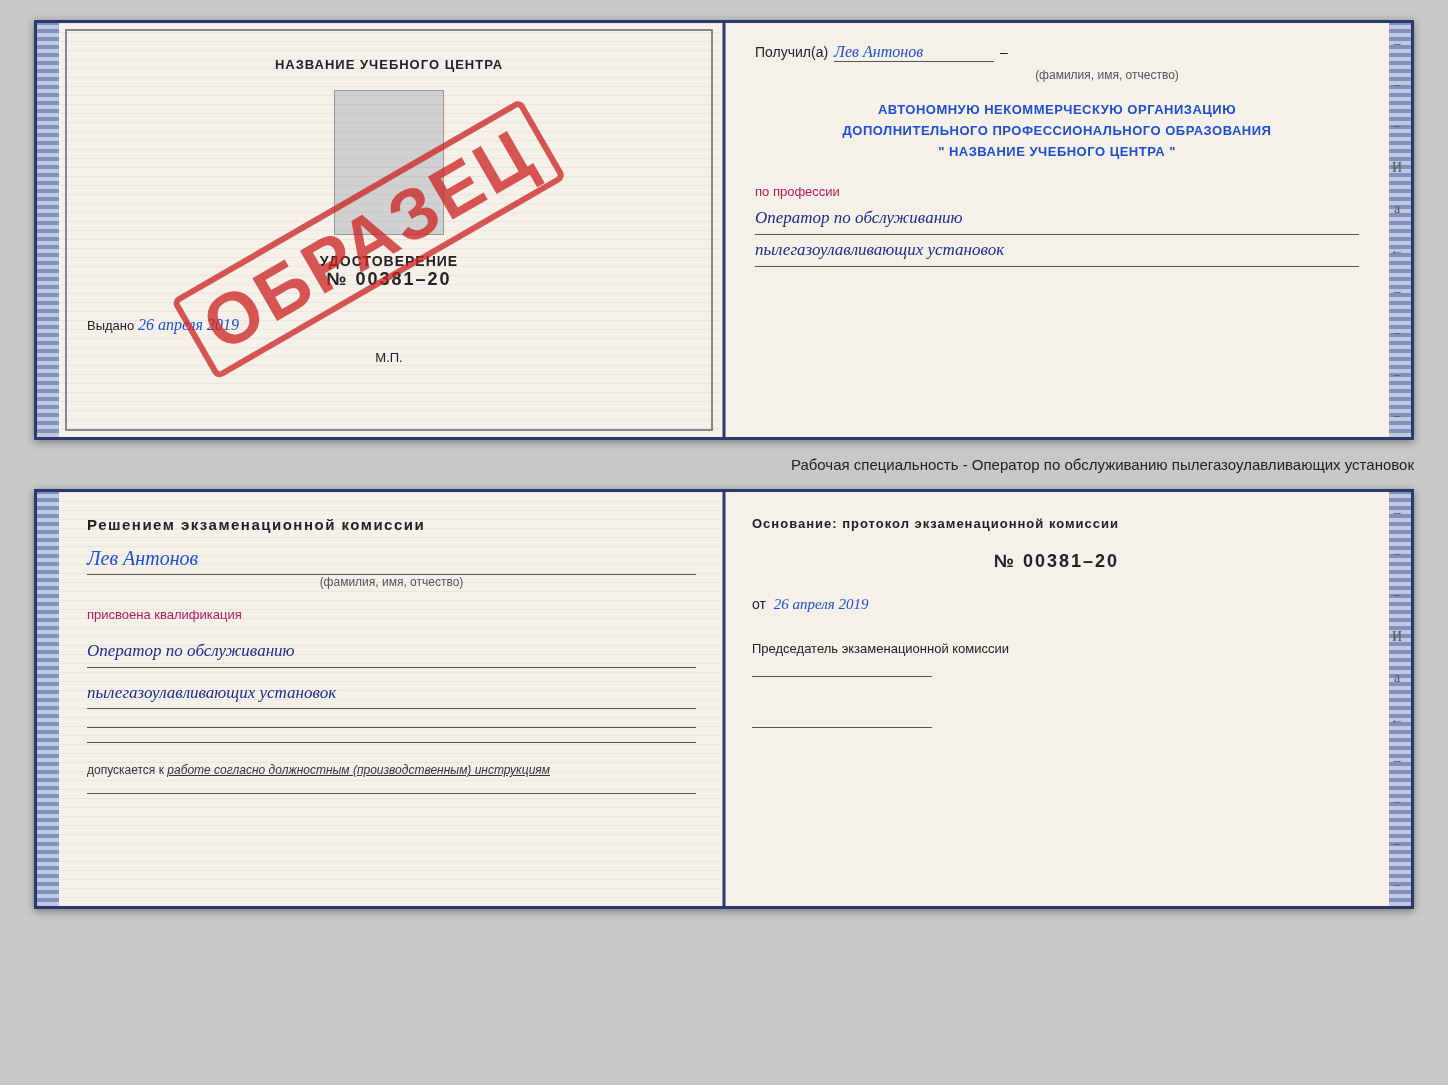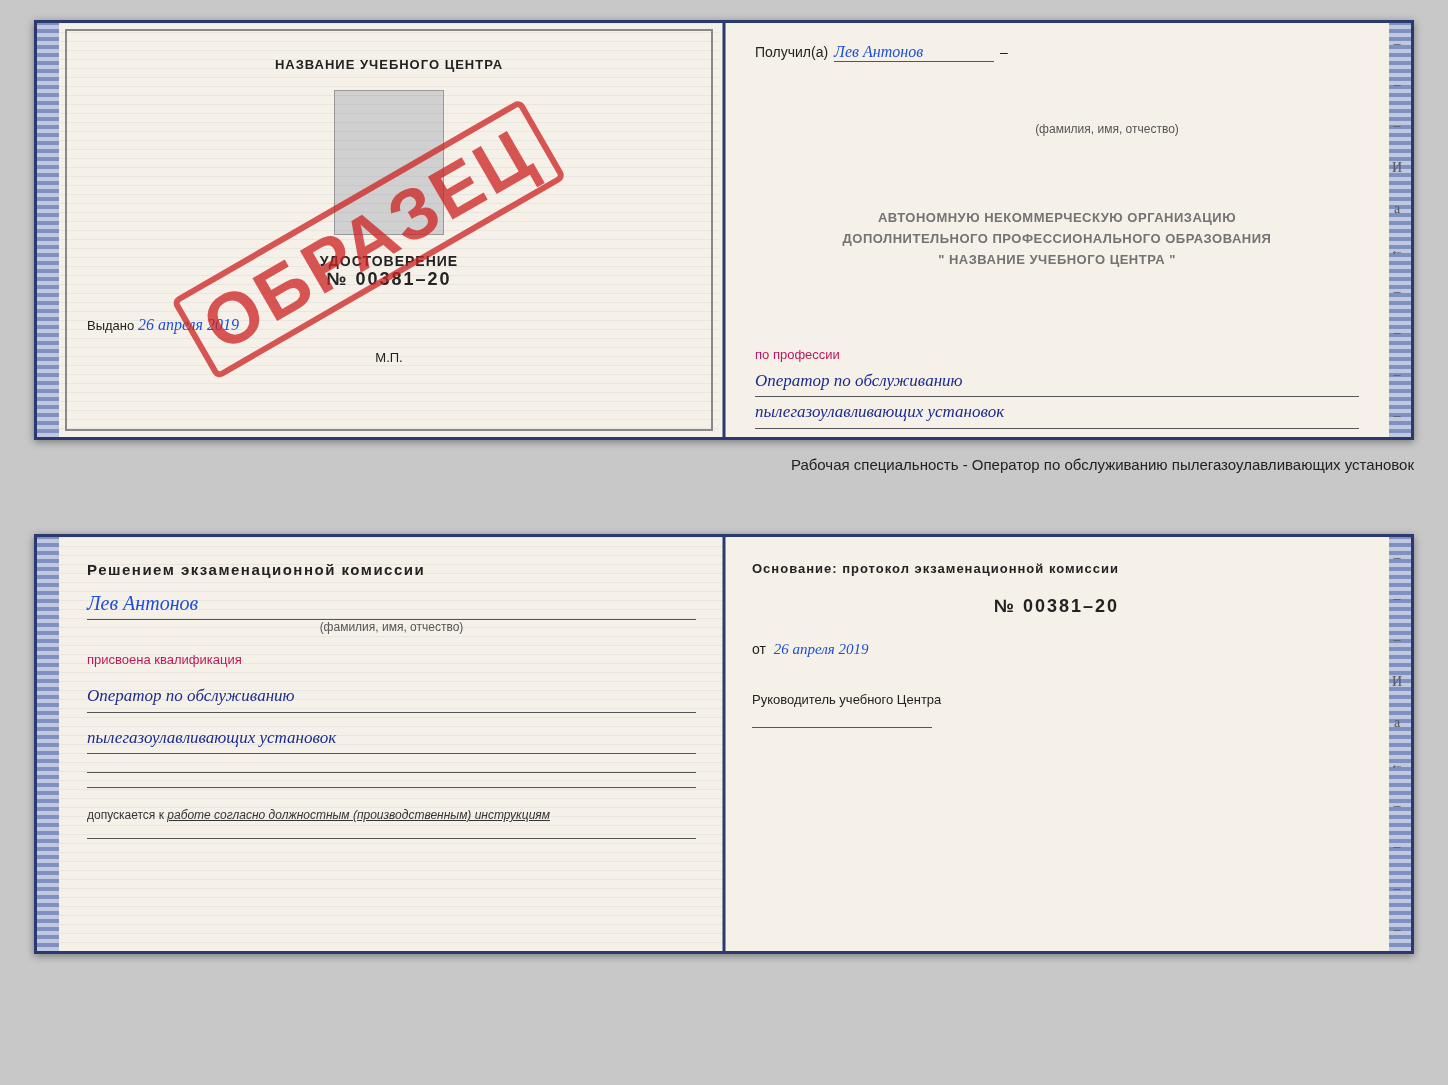--- a/index.html
+++ b/index.html
@@ -157,21 +157,20 @@
       z-index: 10;
       line-height: 1;
     }
 
     
     .cert-right {
       display: flex;
       flex-direction: column;
       gap: 14px;
       padding: 20px 30px 8px 36px;
-      justify-content: space-between;
     }
 
     .right-row {
       display: flex;
       align-items: baseline;
       gap: 6px;
       font-size: 14px;
       font-family: Arial, sans-serif;
       color: #222;
       flex-wrap: wrap;
@@ -200,21 +199,21 @@
       text-align: center;
       font-family: Arial, sans-serif;
     }
 
     .center-block {
       text-align: center;
       font-size: 13px;
       font-family: Arial, sans-serif;
       font-weight: bold;
       letter-spacing: 0.5px;
-      color: #737373;
+      color: #1d4ed8;
       line-height: 1.6;
       margin: 4px 0;
     }
 
     .profession-block {
       margin-top: 4px;
     }
 
     .profession-label {
       font-size: 13px;
@@ -258,21 +257,20 @@
 
     
     .cert-book-bottom {
       display: flex;
       width: 100%;
       background: #f5f0e8;
       border: 3px solid #2a3a6e;
       box-shadow: 0 2px 8px rgba(0,0,0,0.4);
       position: relative;
       min-height: 420px;
-      margin-top: 45px;
     }
 
     .cert-book-bottom::after {
       content: '';
       position: absolute;
       left: 50%;
       top: 0;
       bottom: 0;
       width: 3px;
       background: #2a3a6e;
@@ -495,23 +493,26 @@
 
       <div class="right-protocol-label" style="letter-spacing:1px;">Основание: протокол экзаменационной комиссии</div>
 
       <div class="protocol-number">№  00381–20</div>
 
       <div class="protocol-date">
         <span>от</span>
         <span class="handwritten" style="font-size:15px; margin-left:4px;">26 апреля 2019</span>
       </div>
 
+      <div class="chairman-block">
+        <div class="chairman-label">Председатель экзаменационной комиссии</div>
+        <div class="signature-line" style="width:180px; margin-top:20px;"></div>
+      </div>
 
       <div class="chairman-block" style="margin-top:16px;">
-        <div class="chairman-label">Руководитель учебного Центра</div>
         <div class="signature-line" style="width:180px; margin-top:20px;"></div>
       </div>
 
     </div>
 
     <div class="right-side-dashes">
       <span class="dash-item">–</span>
       <span class="dash-item">–</span>
       <span class="dash-item">–</span>
       <span class="dash-item">И</span>

